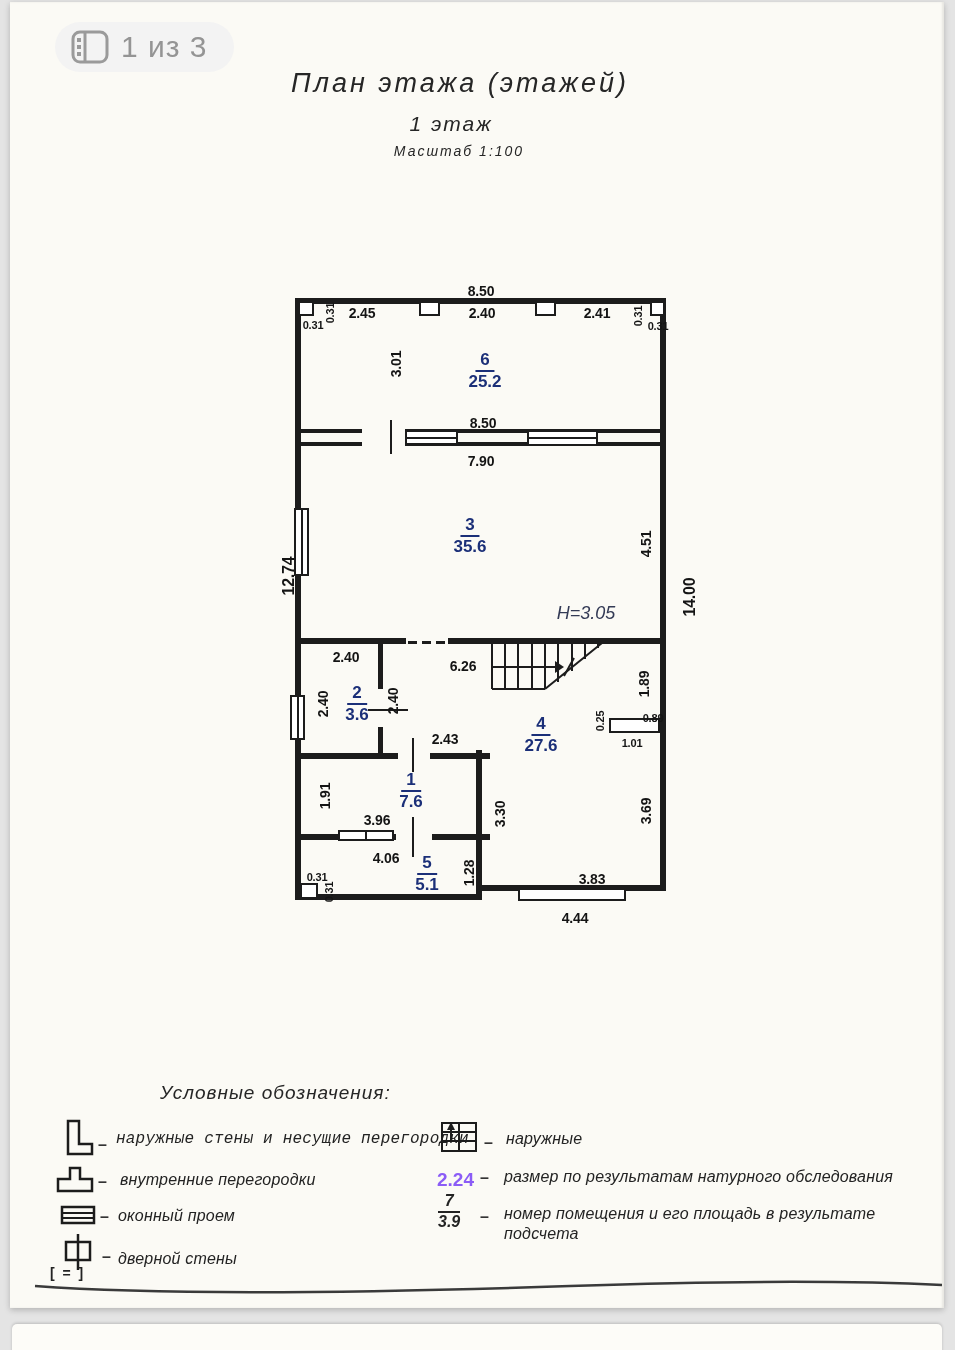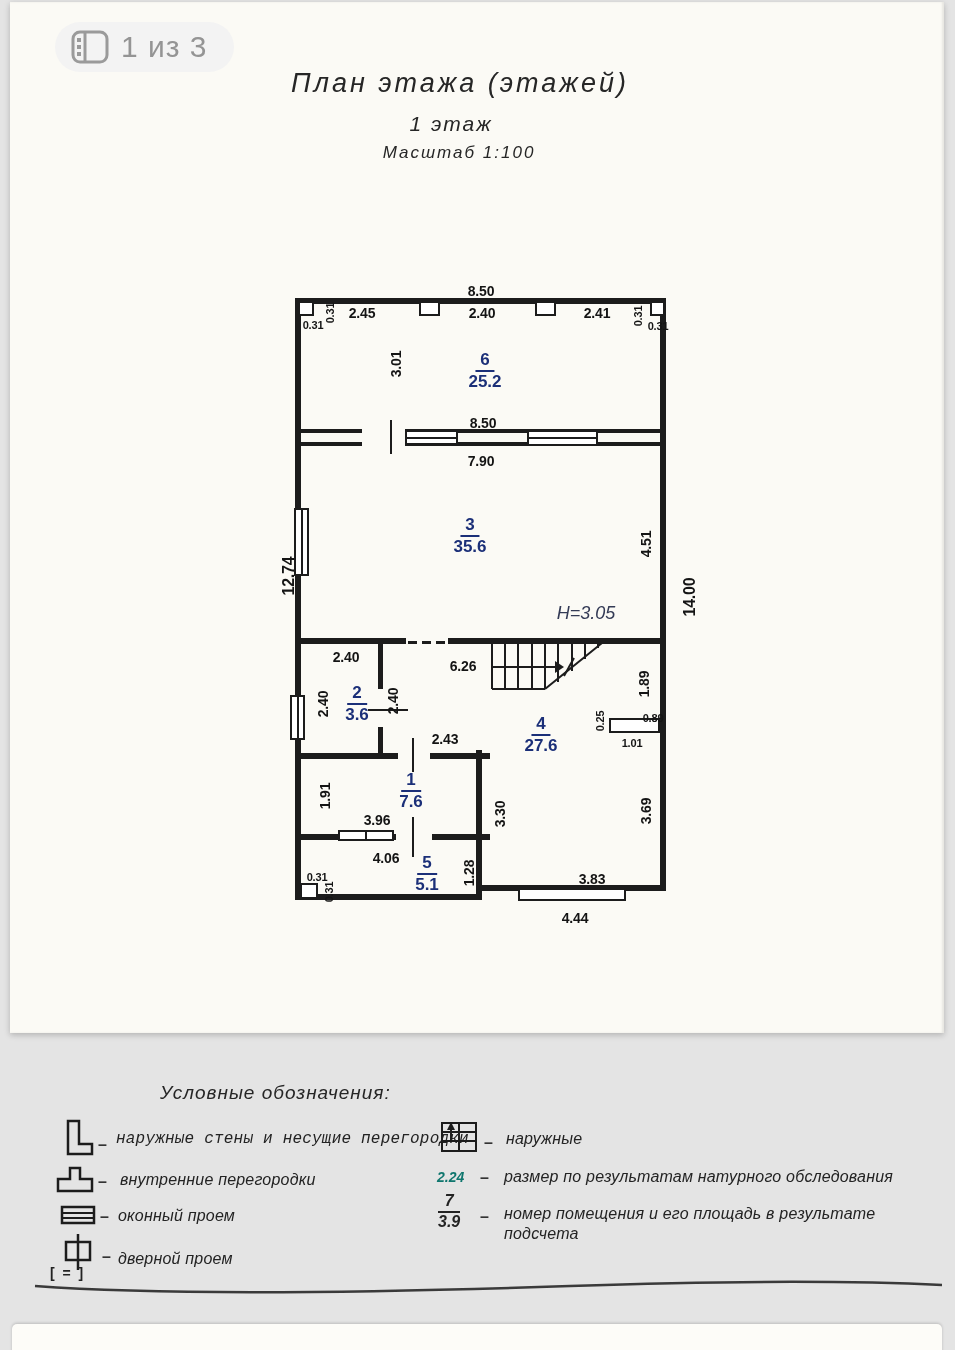--- a/index.html
+++ b/index.html
@@ -3,41 +3,41 @@
 <meta charset="utf-8">
 <style>
   html,body{margin:0;padding:0;}
   body{
     width:955px;height:1350px;position:relative;overflow:hidden;
     background:#e4e4e4;
     font-family:"Liberation Sans", sans-serif;
   }
   
   .page{
-    position:absolute;left:10px;top:2px;width:934px;height:1031px;
+    position:absolute;left:10px;top:2px;width:934px;height:1306px;
     background:#fbfaf5;
     box-shadow:0 2px 6px rgba(0,0,0,.22), inset -2px 0 2px rgba(0,0,0,.08);
   }
   .next-page{
     position:absolute;left:12px;top:1324px;width:930px;height:30px;
     background:#fdfcf8;border-radius:5px 5px 0 0;
     box-shadow:0 -1px 3px rgba(0,0,0,.18);
   }
   
   .badge{
     position:absolute;left:55px;top:22px;height:50px;padding:0 26px 0 16px;
     background:#f3f3f3;border-radius:26px;display:flex;align-items:center;gap:12px;
     z-index:30;
   }
   .badge-text{font-size:30px;color:#949494;letter-spacing:1px;}
   
   .t-ital{font-style:italic;color:#262626;white-space:nowrap;position:absolute;transform:translateX(-50%);}
   .doc-title{left:450px;top:66px;font-size:27px;letter-spacing:3px;font-weight:500;}
   .doc-sub{left:441px;top:110px;font-size:21px;letter-spacing:2px;}
-  .doc-scale{left:449px;top:141px;font-size:17px;letter-spacing:2px;}
+  .doc-scale{left:449px;top:141px;font-size:14px;letter-spacing:2px;}
   
   .wall{position:absolute;background:#1c1c1c;z-index:1;}
   .wall-band{
     position:absolute;left:285px;top:427px;width:371px;height:17px;
     border-top:4px solid #1c1c1c;border-bottom:4px solid #1c1c1c;box-sizing:border-box;z-index:1;
   }
   .gap{position:absolute;background:#fbfaf5;z-index:2;}
   .tick{position:absolute;background:#1c1c1c;z-index:4;}
   .win{position:absolute;background:#fff;border:2px solid #1c1c1c;box-sizing:border-box;z-index:3;}
   .win.h::after{content:"";position:absolute;left:-1px;right:-1px;top:50%;margin-top:-1px;border-top:2px solid #1c1c1c;}
@@ -65,21 +65,21 @@
   .hnote{
     position:absolute;transform:translate(-50%,-50%);
     font-style:italic;font-size:18px;font-weight:500;color:#333a55;z-index:5;white-space:nowrap;
   }
   
   .leg-head{position:absolute;left:150px;top:1080px;font-style:italic;font-size:19px;color:#262626;letter-spacing:1px;white-space:nowrap;}
   .leg-item-label{position:absolute;font-style:italic;font-size:16px;font-weight:500;color:#232323;white-space:nowrap;letter-spacing:.2px;}
   .leg-item-label.wrap{white-space:normal;max-width:420px;line-height:1.25;}
   .leg-sep{position:absolute;font-size:16px;color:#333;font-weight:700;}
   .leg-icon{position:absolute;}
-  .leg-num{position:absolute;font-style:italic;font-size:14px;font-weight:700;color:#0f766e;}
+  .leg-num{position:absolute;font-size:19px;font-weight:700;color:#8b5cf6;}
   .frac{position:absolute;text-align:center;font-style:italic;font-weight:700;color:#232323;font-size:16px;line-height:1.15;}
   .frac .top{display:block;border-bottom:2px solid #232323;padding:0 6px 1px;}
   .brackets{position:absolute;font-size:14px;font-weight:700;color:#232323;letter-spacing:2px;}
   .tear{position:absolute;left:0;top:0;z-index:6;}
 </style>
 </head>
 <body>
 
 <div class="page">
 
@@ -216,21 +216,21 @@
       <line x1="2" y1="14" x2="34" y2="14" stroke="#1c1c1c" stroke-width="2"></line>
     </svg>
     <span class="leg-sep" style="left:90px;top:1206px;">–</span>
     <span class="leg-item-label" style="left:108px;top:1205px;">оконный проем</span>
 
     <svg class="leg-icon" style="left:50px;top:1230px;" width="36" height="40">
       <rect x="6" y="10" width="24" height="18" fill="none" stroke="#1c1c1c" stroke-width="2.5"></rect>
       <line x1="18" y1="2" x2="18" y2="38" stroke="#1c1c1c" stroke-width="2.5"></line>
     </svg>
     <span class="leg-sep" style="left:92px;top:1246px;">–</span>
-    <span class="leg-item-label" style="left:108px;top:1248px;">дверной проем</span>
+    <span class="leg-item-label" style="left:108px;top:1248px;">дверной стены</span>
     <span class="brackets" style="left:40px;top:1263px;">[ = ]</span>
 
     <svg class="leg-icon" style="left:430px;top:1118px;" width="38" height="34">
       <rect x="2" y="3" width="34" height="28" fill="none" stroke="#1c1c1c" stroke-width="2"></rect>
       <line x1="2" y1="12" x2="36" y2="12" stroke="#1c1c1c" stroke-width="2"></line>
       <line x1="2" y1="21" x2="36" y2="21" stroke="#1c1c1c" stroke-width="2"></line>
       <line x1="19" y1="3" x2="19" y2="31" stroke="#1c1c1c" stroke-width="2"></line>
       <line x1="11" y1="8" x2="11" y2="22" stroke="#1c1c1c" stroke-width="2"></line>
       <polygon points="11,2 7,10 15,10" fill="#1c1c1c"></polygon>
     </svg>

